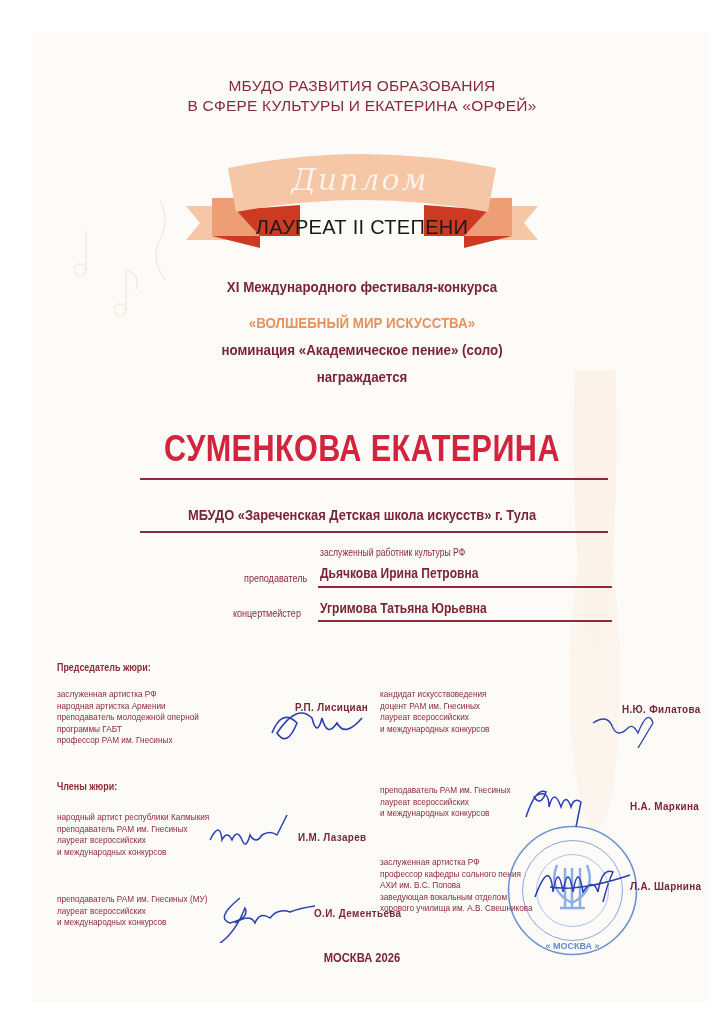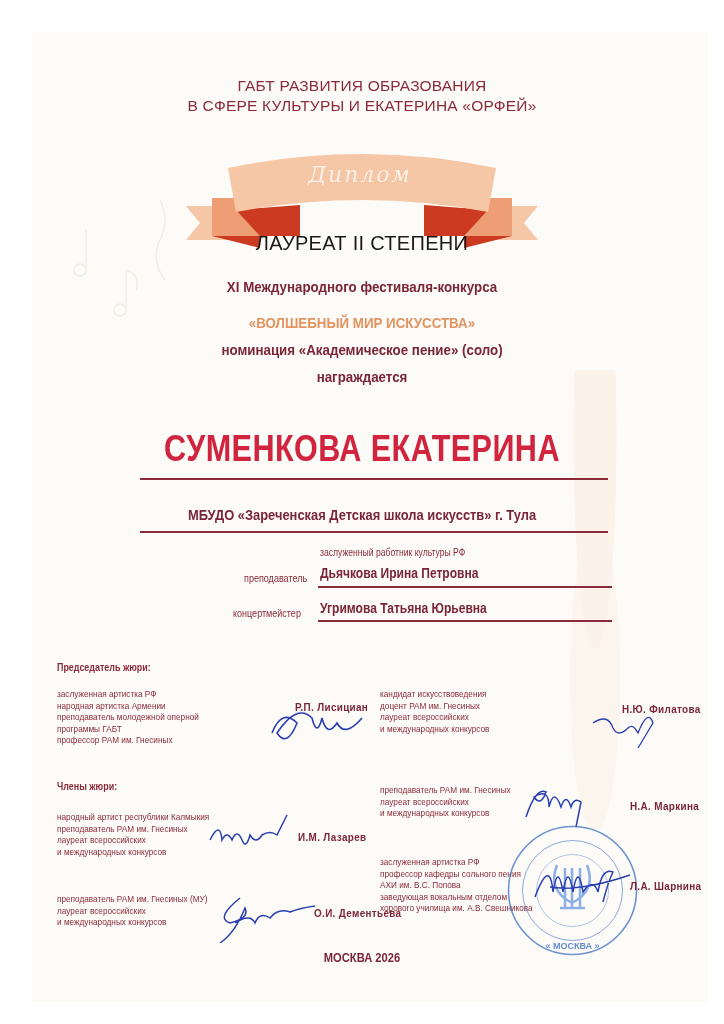--- a/index.html
+++ b/index.html
@@ -22,26 +22,26 @@
       position: absolute; left: 0; width: 724px; text-align: center;
       color: #8a2a3a; font-size: 15.5px; line-height: 20px; letter-spacing: 0.2px;
     }
     .org.l1 { top: 76px; }
     .org.l2 { top: 96px; }
 
     .banner { position: absolute; left: 0; top: 0; width: 724px; height: 260px; }
     .banner-title {
       position: absolute; left: 200px; top: 162px; width: 320px; text-align: center;
       font-family: "DejaVu Serif", serif; font-style: italic;
-      font-size: 22px; color: #fdf3ea; letter-spacing: 2px;
+      font-size: 30px; color: #fdf3ea; letter-spacing: 2px;
       text-shadow: 0 0 1px #e9b394;
     }
 
     .degree {
-      position: absolute; left: 0; width: 724px; top: 232px; text-align: center;
+      position: absolute; left: 0; width: 724px; top: 216px; text-align: center;
       font-size: 20px; color: #1a1a1a; letter-spacing: 0.3px;
     }
 
     .line-c {
       position: absolute; left: 0; width: 724px; text-align: center;
       font-weight: bold; font-size: 15.5px; color: #7a2538;
       font-family: "Liberation Sans", sans-serif; transform: scaleX(0.86); transform-origin: 362px 0;
     }
     .festival { top: 278px; }
     .festname { top: 314px; color: #e3935e; font-weight: bold; }
@@ -105,21 +105,21 @@
   <g fill="none" stroke="#f3ebe2" stroke-width="1.5">
     <path d="M120 20 q10 20 0 40 q-10 20 5 40"></path>
     <circle cx="40" cy="90" r="6"></circle>
     <line x1="46" y1="90" x2="46" y2="50"></line>
     <circle cx="80" cy="130" r="6"></circle>
     <line x1="86" y1="130" x2="86" y2="90"></line>
     <path d="M86 90 q15 5 10 20"></path>
   </g>
 </svg>
 
-<div class="org l1">ГАБТ РАЗВИТИЯ ОБРАЗОВАНИЯ</div>
+<div class="org l1">МБУДО РАЗВИТИЯ ОБРАЗОВАНИЯ</div>
 <div class="org l2">В СФЕРЕ КУЛЬТУРЫ И ЕКАТЕРИНА «ОРФЕЙ»</div>
 
 <svg class="banner" viewBox="0 0 724 260">
 
   <polygon points="186,206 240,206 240,240 186,240 200,223" fill="#f6c7a6"></polygon>
   <rect x="212" y="198" width="48" height="38" fill="#ee9e74"></rect>
   <polygon points="212,236 260,236 260,248" fill="#cc3a22"></polygon>
 
   <polygon points="538,206 484,206 484,240 538,240 524,223" fill="#f6c7a6"></polygon>
   <rect x="464" y="198" width="48" height="38" fill="#ee9e74"></rect>

